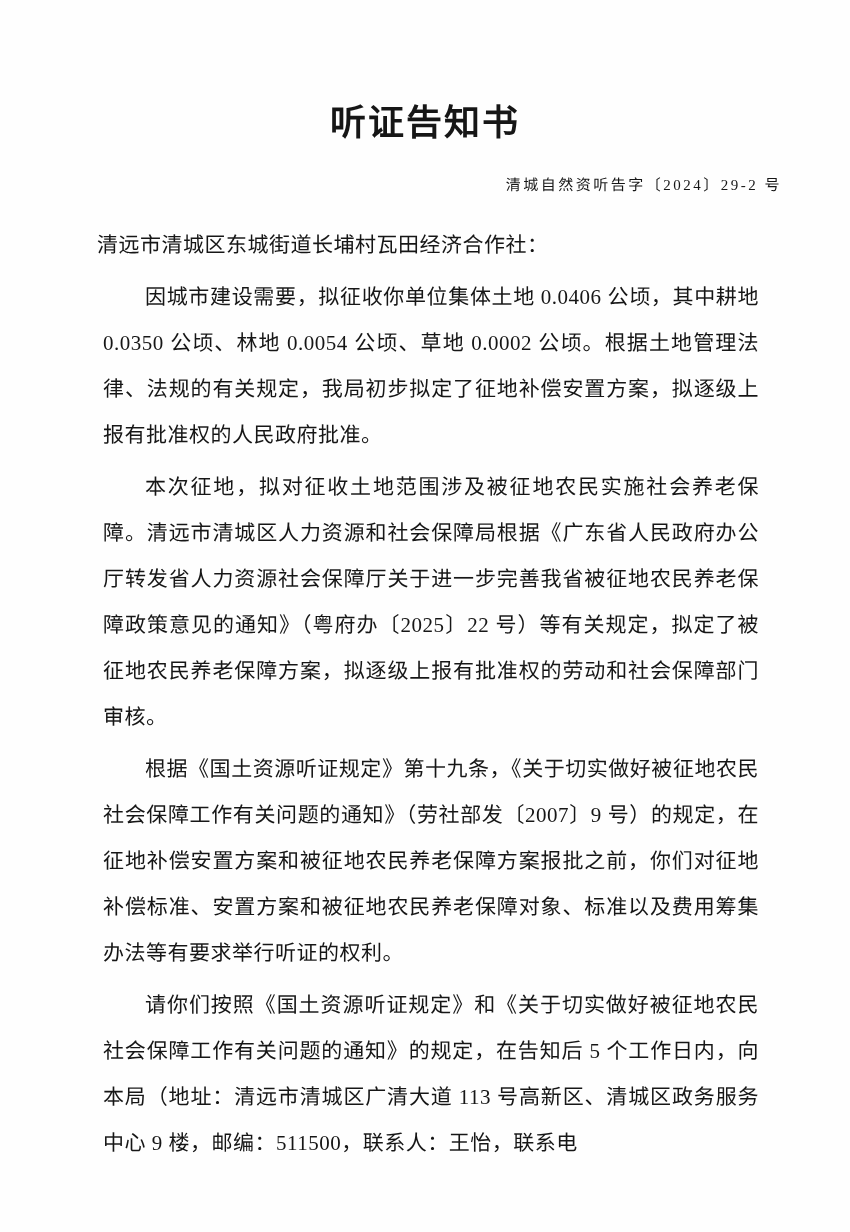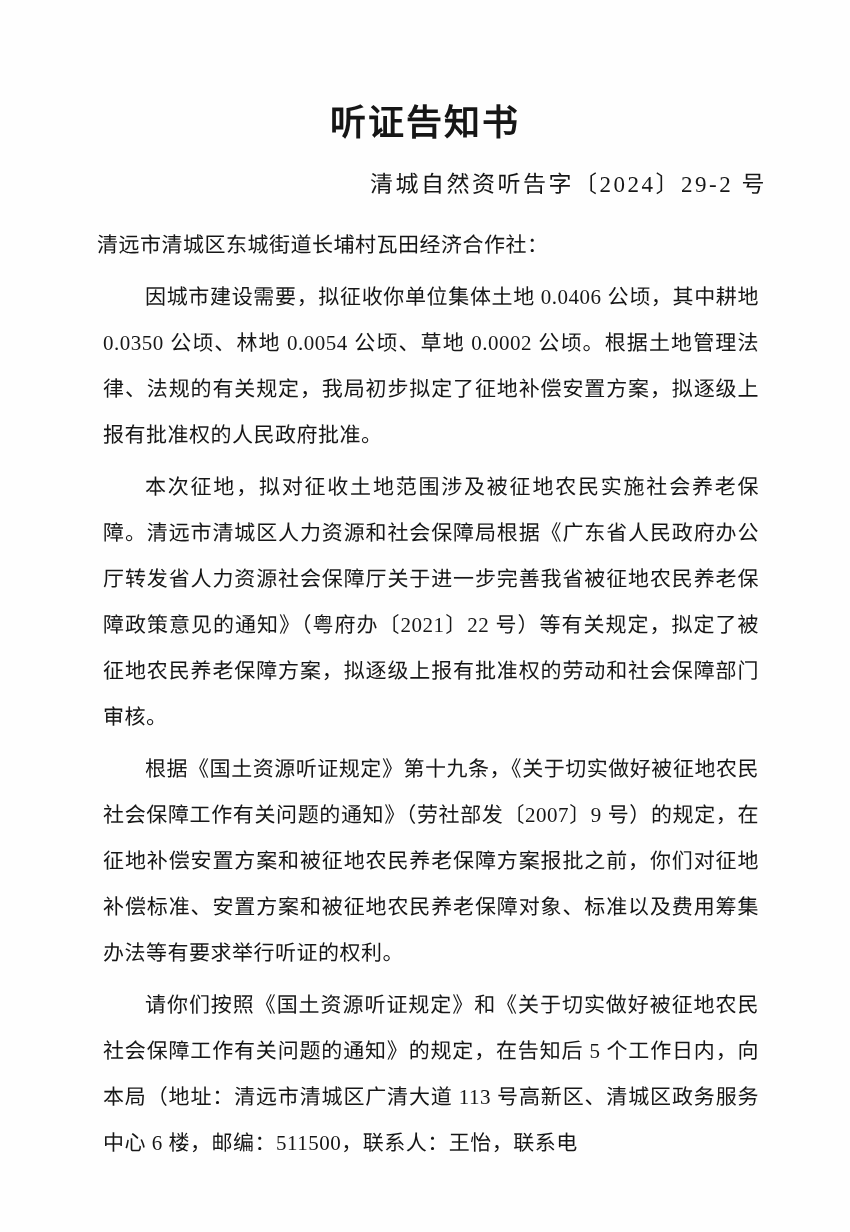--- a/index.html
+++ b/index.html
@@ -24,24 +24,24 @@
     text-align: center;
     font-size: 36px;
     line-height: 46px;
     font-weight: bold;
     letter-spacing: 2px;
     white-space: nowrap;
   }
   .doc-number {
     position: absolute;
     top: 168px;
-    left: 97px;
+    left: 112px;
     width: 670px;
     text-align: right;
-    font-size: 23px;
+    font-size: 15px;
     line-height: 34px;
     letter-spacing: 2.5px;
     white-space: nowrap;
   }
   .content {
     position: absolute;
     top: 222px;
     left: 97px;
     width: 668px;
     font-size: 21px;
@@ -64,19 +64,19 @@
 <div class="page">
   <div class="doc-title">听证告知书</div>
 
   <div class="doc-number">清城自然资听告字〔2024〕29-2 号</div>
 
   <div class="content">
     <p class="addressee">清远市清城区东城街道长埔村瓦田经济合作社：</p>
 
     <p class="para">因城市建设需要，拟征收你单位集体土地 0.0406 公顷，其中耕地 0.0350 公顷、林地 0.0054 公顷、草地 0.0002 公顷。根据土地管理法律、法规的有关规定，我局初步拟定了征地补偿安置方案，拟逐级上报有批准权的人民政府批准。</p>
 
-    <p class="para">本次征地，拟对征收土地范围涉及被征地农民实施社会养老保障。清远市清城区人力资源和社会保障局根据《广东省人民政府办公厅转发省人力资源社会保障厅关于进一步完善我省被征地农民养老保障政策意见的通知》（粤府办〔2021〕22 号）等有关规定，拟定了被征地农民养老保障方案，拟逐级上报有批准权的劳动和社会保障部门审核。</p>
+    <p class="para">本次征地，拟对征收土地范围涉及被征地农民实施社会养老保障。清远市清城区人力资源和社会保障局根据《广东省人民政府办公厅转发省人力资源社会保障厅关于进一步完善我省被征地农民养老保障政策意见的通知》（粤府办〔2025〕22 号）等有关规定，拟定了被征地农民养老保障方案，拟逐级上报有批准权的劳动和社会保障部门审核。</p>
 
     <p class="para">根据《国土资源听证规定》第十九条，《关于切实做好被征地农民社会保障工作有关问题的通知》（劳社部发〔2007〕9 号）的规定，在征地补偿安置方案和被征地农民养老保障方案报批之前，你们对征地补偿标准、安置方案和被征地农民养老保障对象、标准以及费用筹集办法等有要求举行听证的权利。</p>
 
-    <p class="para">请你们按照《国土资源听证规定》和《关于切实做好被征地农民社会保障工作有关问题的通知》的规定，在告知后 5 个工作日内，向本局（地址：清远市清城区广清大道 113 号高新区、清城区政务服务中心 6 楼，邮编：511500，联系人：王怡，联系电</p>
+    <p class="para">请你们按照《国土资源听证规定》和《关于切实做好被征地农民社会保障工作有关问题的通知》的规定，在告知后 5 个工作日内，向本局（地址：清远市清城区广清大道 113 号高新区、清城区政务服务中心 9 楼，邮编：511500，联系人：王怡，联系电</p>
   </div>
 </div>
 
 </body></html>

